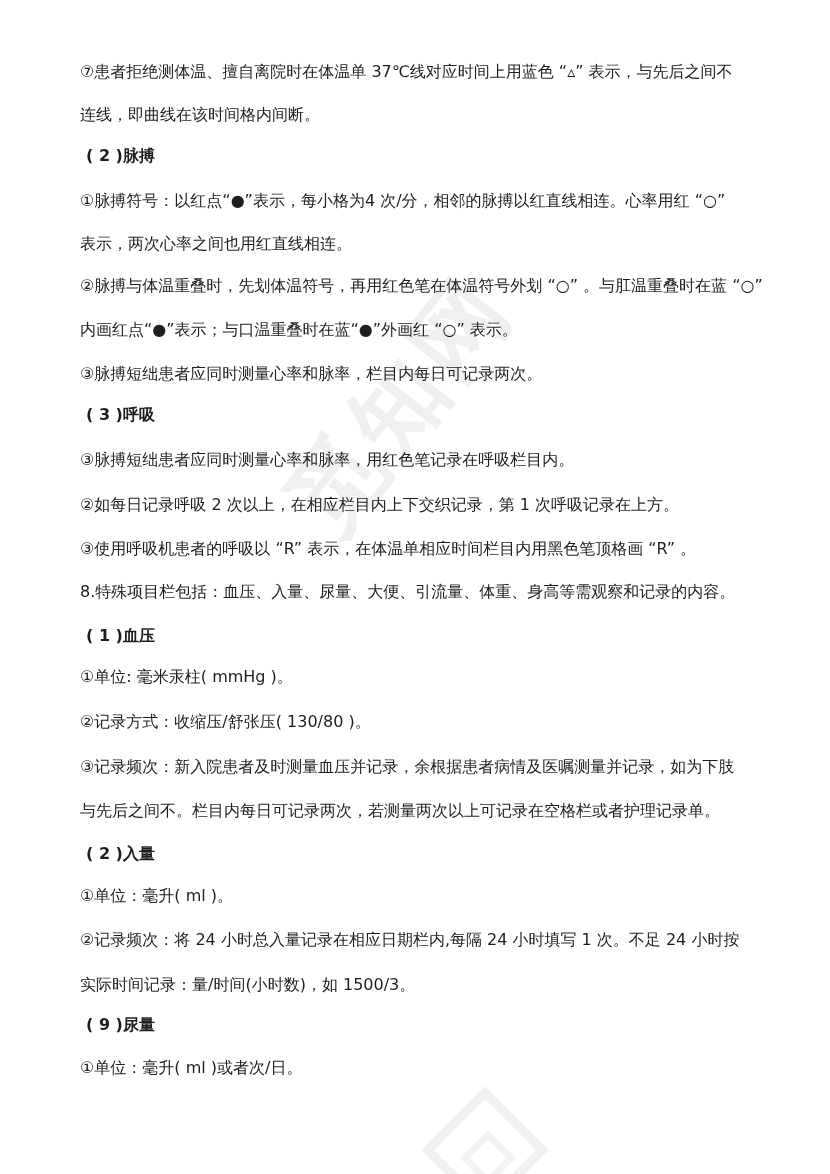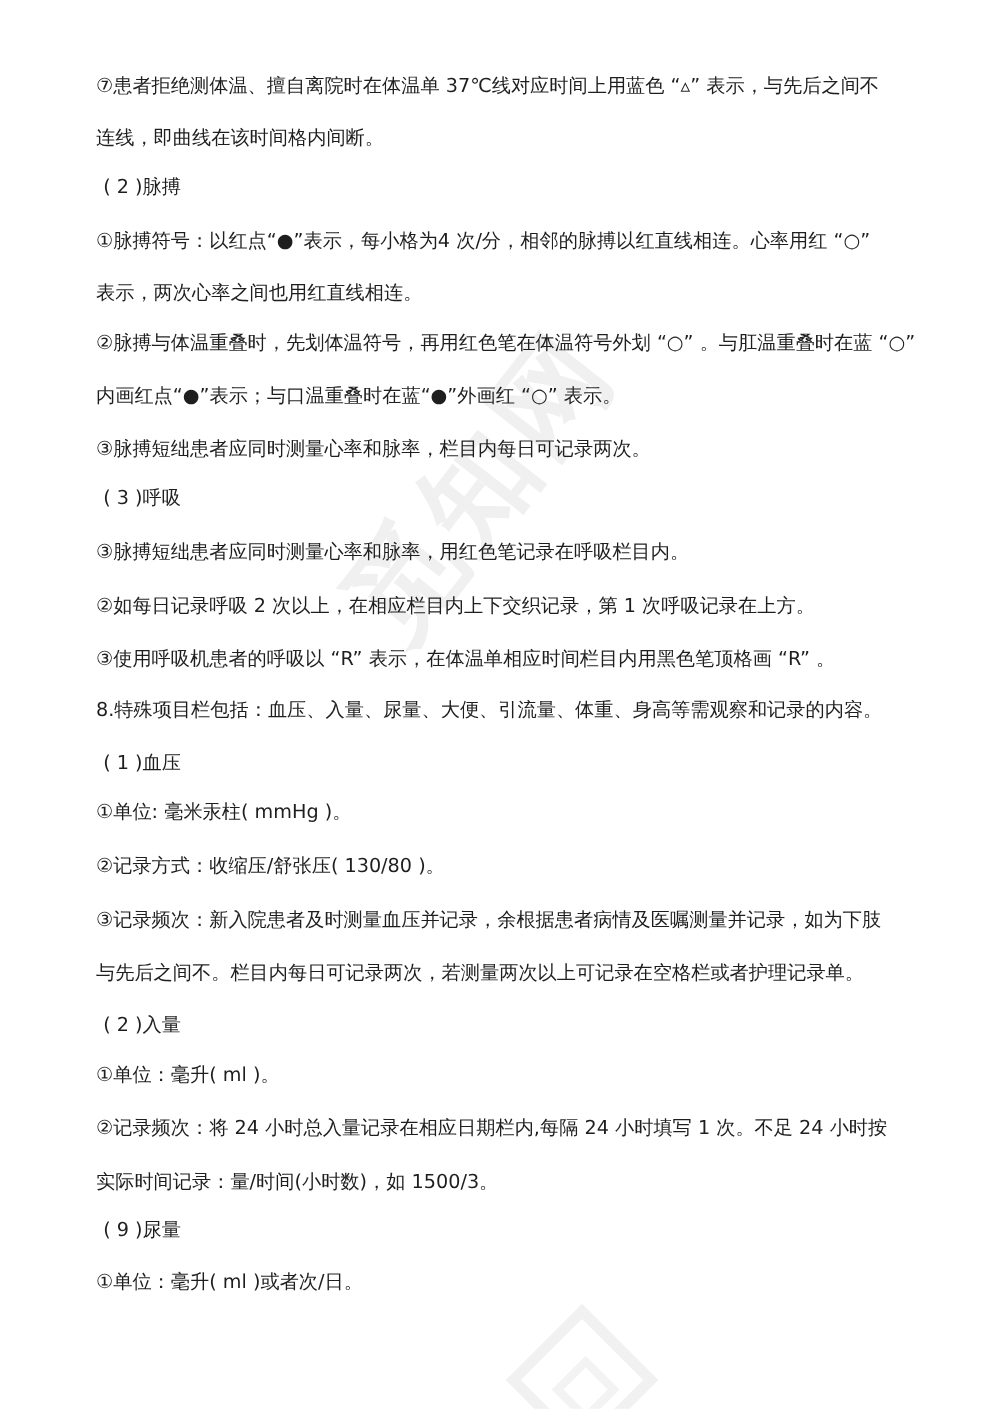--- a/index.html
+++ b/index.html
@@ -26,20 +26,21 @@
       position: absolute;
       left: 80px;
       height: 22px;
       line-height: 22px;
       font-size: 16px;
       white-space: nowrap;
       z-index: 2;
     }
     .line.heading {
       left: 86px;
+      font-weight: bold;
     }
     .watermark {
       position: absolute;
       z-index: 1;
       color: #f0f0f0;
       font-weight: bold;
       white-space: nowrap;
       pointer-events: none;
       letter-spacing: 6px;
     }

